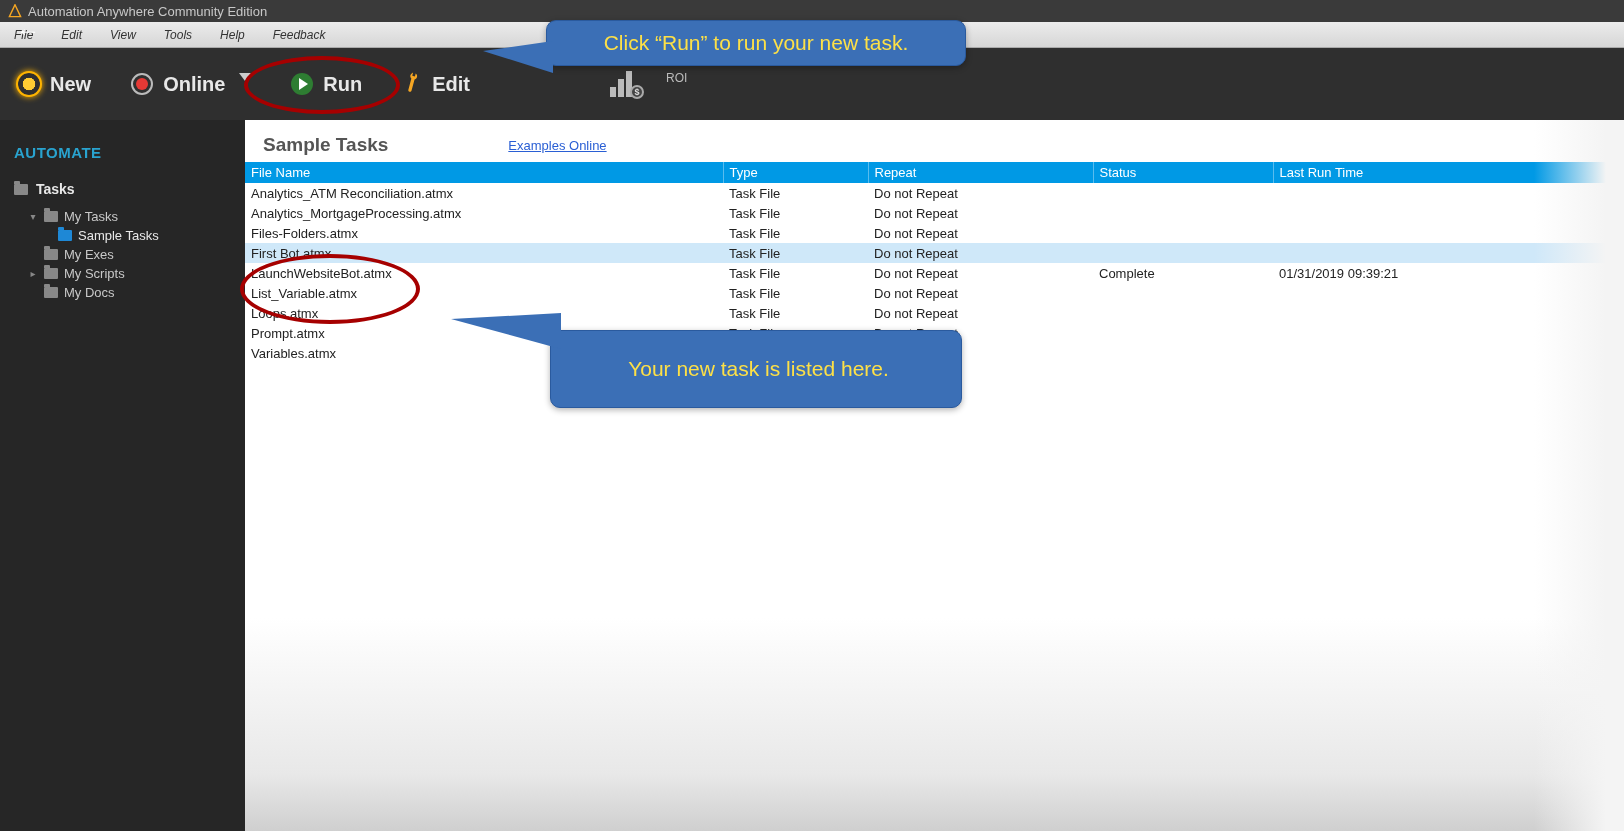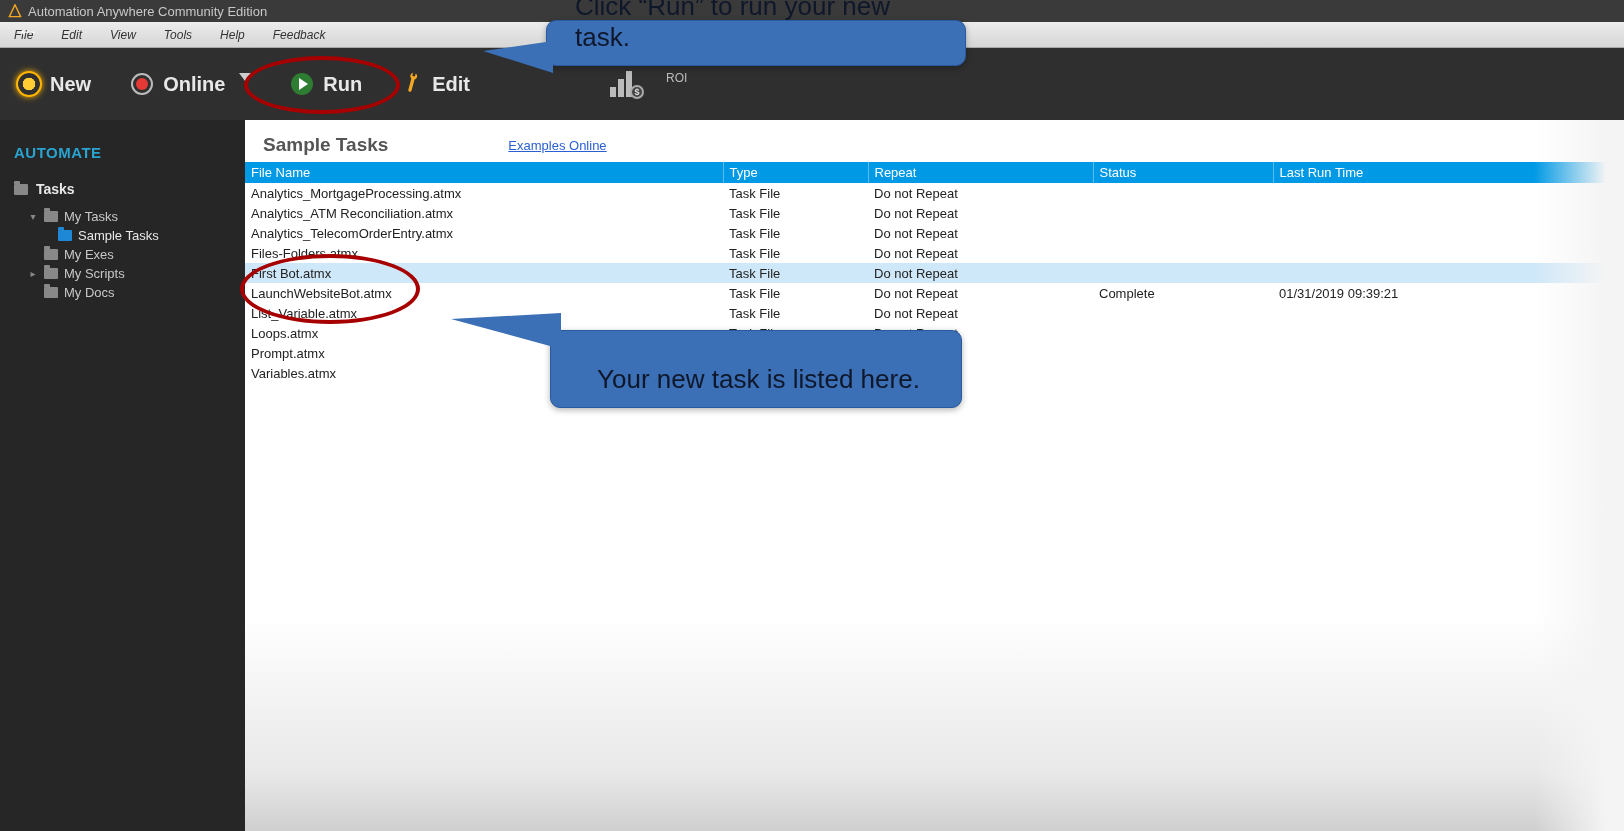--- a/index.html
+++ b/index.html
@@ -58,21 +58,21 @@
   .panel-title{font-size:19px;font-weight:600;color:#555;}
   .examples-link{color:#2a5fd4;font-size:13px;text-decoration:underline;cursor:pointer;}
   
   table.tasks{width:100%; border-collapse:collapse; font-size:13px;}
   table.tasks thead th{background:#0099e5;color:#fff;text-align:left;font-weight:500;padding:3px 6px;border-right:1px solid rgba(255,255,255,0.35);}
   table.tasks tbody td{padding:2px 6px;color:#222;border-bottom:0;}
   table.tasks tbody tr{height:20px;}
   tr.selected td{background:#cfe8f9;}
   
   
-  .callout { position:absolute; background:#3b6fb6; color:#0f172a; border:1px solid #2a5a9e; border-radius:10px; font-size:26px; display:flex; align-items:flex-end; justify-content:center; padding:12px 28px; z-index:60; box-shadow:0 2px 6px rgba(0,0,0,0.3);}
+  .callout { position:absolute; background:#3b6fb6; color:#fde047; border:1px solid #2a5a9e; border-radius:10px; font-size:21px; display:flex; align-items:center; justify-content:center; padding:12px 28px; z-index:60; box-shadow:0 2px 6px rgba(0,0,0,0.3);}
   .callout-pointer{position:absolute;width:0;height:0;}
   .callout.top{ left:546px; top:20px; width:420px; height:46px;}
   .callout.top .callout-pointer{ left:-64px; bottom:-8px; border-top:10px solid transparent; border-bottom:22px solid transparent; border-right:70px solid #3b6fb6;}
   .callout.mid{ left:550px; top:330px; width:412px; height:78px;padding-left:33px;}
   .callout.mid .callout-pointer{ left:-100px; top:-18px; border-top:6px solid transparent; border-bottom:30px solid transparent; border-right:110px solid #3b6fb6;}
   
   
   .row-circle{ position:absolute; left:240px; top:254px; width:180px; height:70px; border:4px solid #a60000; border-radius:50%/50%; pointer-events:none; z-index:40;}
   
   
@@ -193,35 +193,28 @@
             <tr>
               <th>File Name</th>
               <th>Type</th>
               <th>Repeat</th>
               <th>Status</th>
               <th>Last Run Time</th>
             </tr>
           </thead>
           <tbody id="task-rows">
               <tr>
+                <td>Analytics_ATM Reconciliation.atmx</td>
+                <td>Task File</td>
+                <td>Do not Repeat</td>
+                <td></td>
+                <td></td>
+              </tr>
+              <tr>
                 <td>Analytics_MortgageProcessing.atmx</td>
-                <td>Task File</td>
-                <td>Do not Repeat</td>
-                <td></td>
-                <td></td>
-              </tr>
-              <tr>
-                <td>Analytics_ATM Reconciliation.atmx</td>
-                <td>Task File</td>
-                <td>Do not Repeat</td>
-                <td></td>
-                <td></td>
-              </tr>
-              <tr>
-                <td>Analytics_TelecomOrderEntry.atmx</td>
                 <td>Task File</td>
                 <td>Do not Repeat</td>
                 <td></td>
                 <td></td>
               </tr>
               <tr>
                 <td>Files-Folders.atmx</td>
                 <td>Task File</td>
                 <td>Do not Repeat</td>
                 <td></td>

